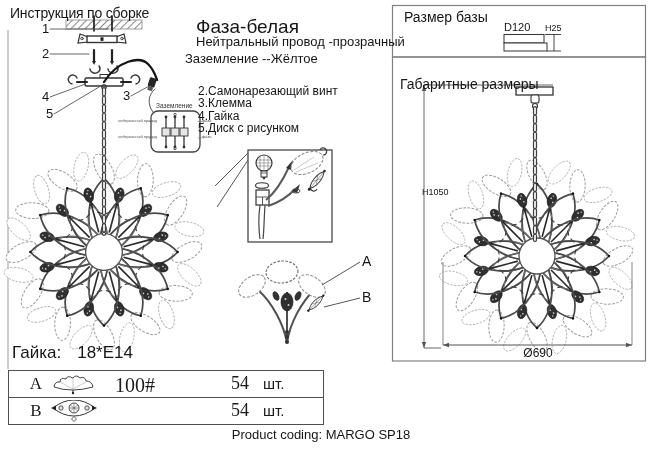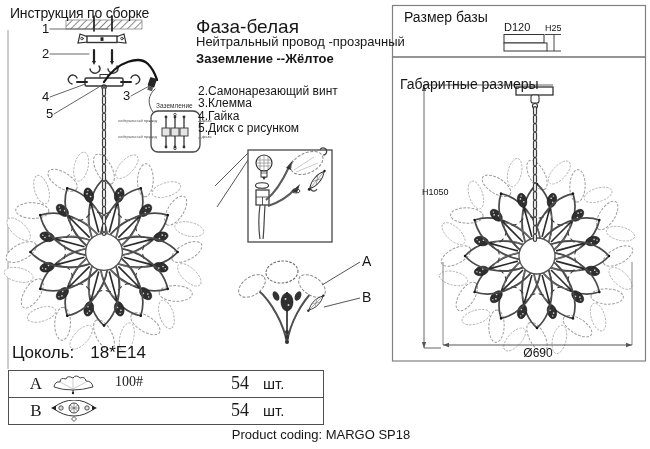--- a/index.html
+++ b/index.html
@@ -253,46 +253,46 @@
 <div class="t" style="left:46px;top:107px;font-size:13px;">5</div>
 
 <div class="t" style="left:156px;top:102px;font-size:6.5px;color:#333;">Заземление</div>
 <div class="t" style="left:118px;top:119px;width:30px;font-size:4px;color:#555;text-align:right;">нейтральный провод</div>
 <div class="t" style="left:118px;top:135px;width:30px;font-size:4px;color:#555;text-align:right;">нейтральный провод</div>
 <div class="t" style="left:202px;top:119px;font-size:4px;color:#555;">фаза</div>
 <div class="t" style="left:202px;top:135px;font-size:4px;color:#555;">фаза</div>
 
 <div class="t" style="left:196px;top:17px;font-size:19px;">Фаза-белая</div>
 <div class="t" style="left:196px;top:35px;font-size:13px;">Нейтральный провод -прозрачный</div>
-<div class="t" style="left:196px;top:52px;font-size:13px;font-weight:bold;">Заземление --Жёлтое</div>
+<div class="t" style="left:185px;top:52px;font-size:13px;">Заземление --Жёлтое</div>
 
 <div class="t" style="left:198px;top:85px;font-size:12px;">2.Самонарезающий винт</div>
 <div class="t" style="left:198px;top:97px;font-size:12px;">3.Клемма</div>
 <div class="t" style="left:198px;top:110px;font-size:12px;">4.Гайка</div>
 <div class="t" style="left:198px;top:122px;font-size:12px;">5.Диск с рисунком</div>
 
 <div class="t" style="left:362px;top:254px;font-size:14px;">A</div>
 <div class="t" style="left:362px;top:290px;font-size:14px;">B</div>
 
 <div class="t" style="left:12px;top:344px;font-size:17px;">
-  <span>Цоколь:</span><span style="margin-left:16px;">18*E14</span>
+  <span>Гайка:</span><span style="margin-left:16px;">18*E14</span>
 </div>
 
 <div class="tbl">
   <div class="row r1">
     <span class="cell serif" style="left:16px;top:3px;width:22px;text-align:center;font-size:17px;">A</span>
     <svg class="cell" style="left:42px;top:3px;position:absolute;" width="48" height="21" viewBox="0 0 48 21">
       <path d="M3,13 Q4,7 9,8 Q9,3 15,5 Q16,1 22,4 Q25,0 29,4 Q34,2 35,7 Q41,7 42,13 Q31,16 22,16 Q11,16 3,13 Z" fill="#fff" stroke="#444" stroke-width="1"></path>
       <line x1="22" y1="15" x2="9" y2="8" stroke="#999" stroke-width="0.5"></line>
       <line x1="22" y1="15" x2="22" y2="4" stroke="#999" stroke-width="0.5"></line>
       <line x1="22" y1="15" x2="35" y2="8" stroke="#999" stroke-width="0.5"></line>
       <line x1="22" y1="16" x2="22" y2="18" stroke="#333" stroke-width="1"></line>
       <circle cx="22" cy="19" r="1.2" fill="#222"></circle>
     </svg>
-    <span class="cell serif" style="left:106px;top:3px;font-size:14px;">100#</span>
+    <span class="cell serif" style="left:106px;top:3px;font-size:20px;">100#</span>
     <span class="cell serif" style="left:216px;top:2px;width:30px;text-align:center;font-size:18px;">54</span>
     <span class="cell" style="left:254px;top:4px;font-size:15px;">шт.</span>
   </div>
   <div class="row r2">
     <span class="cell serif" style="left:16px;top:3px;width:22px;text-align:center;font-size:17px;">B</span>
     <svg class="cell" style="left:42px;top:2px;position:absolute;" width="48" height="23" viewBox="0 0 48 23">
       <path d="M2,8 Q12,0 23,0 Q34,0 44,8 Q34,16 23,16 Q12,16 2,8 Z" fill="#fff" stroke="#333" stroke-width="1"></path>
       <polygon points="0,8 5,5.5 5,10.5" fill="#222"></polygon>
       <polygon points="46,8 41,5.5 41,10.5" fill="#222"></polygon>
       <circle cx="10" cy="8" r="2.2" fill="#ddd" stroke="#333" stroke-width="0.8"></circle>

